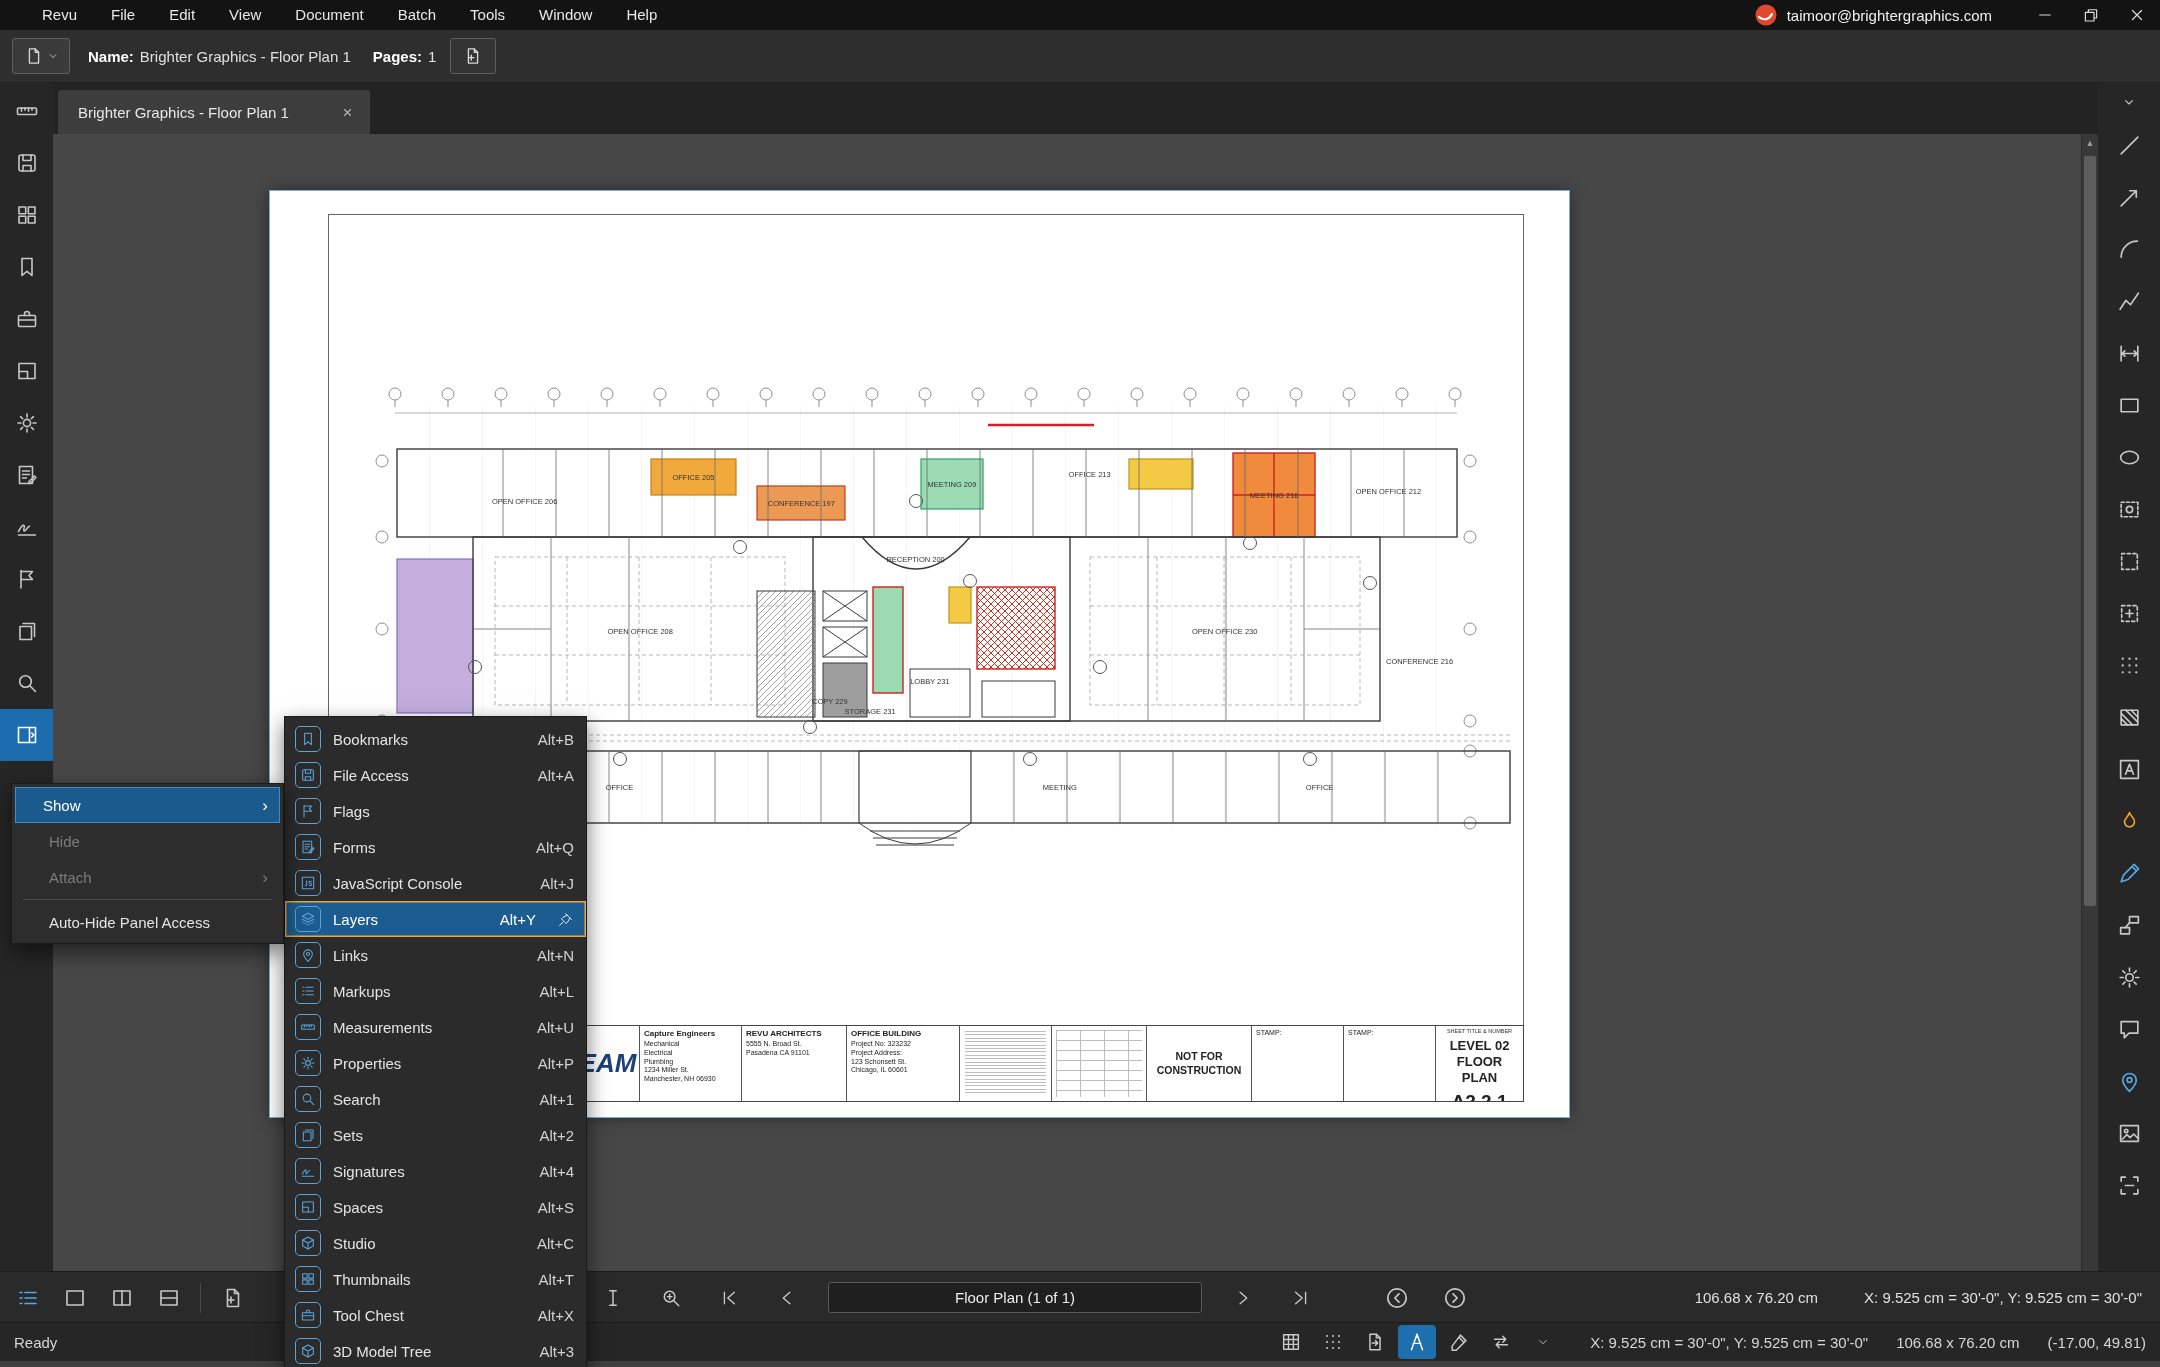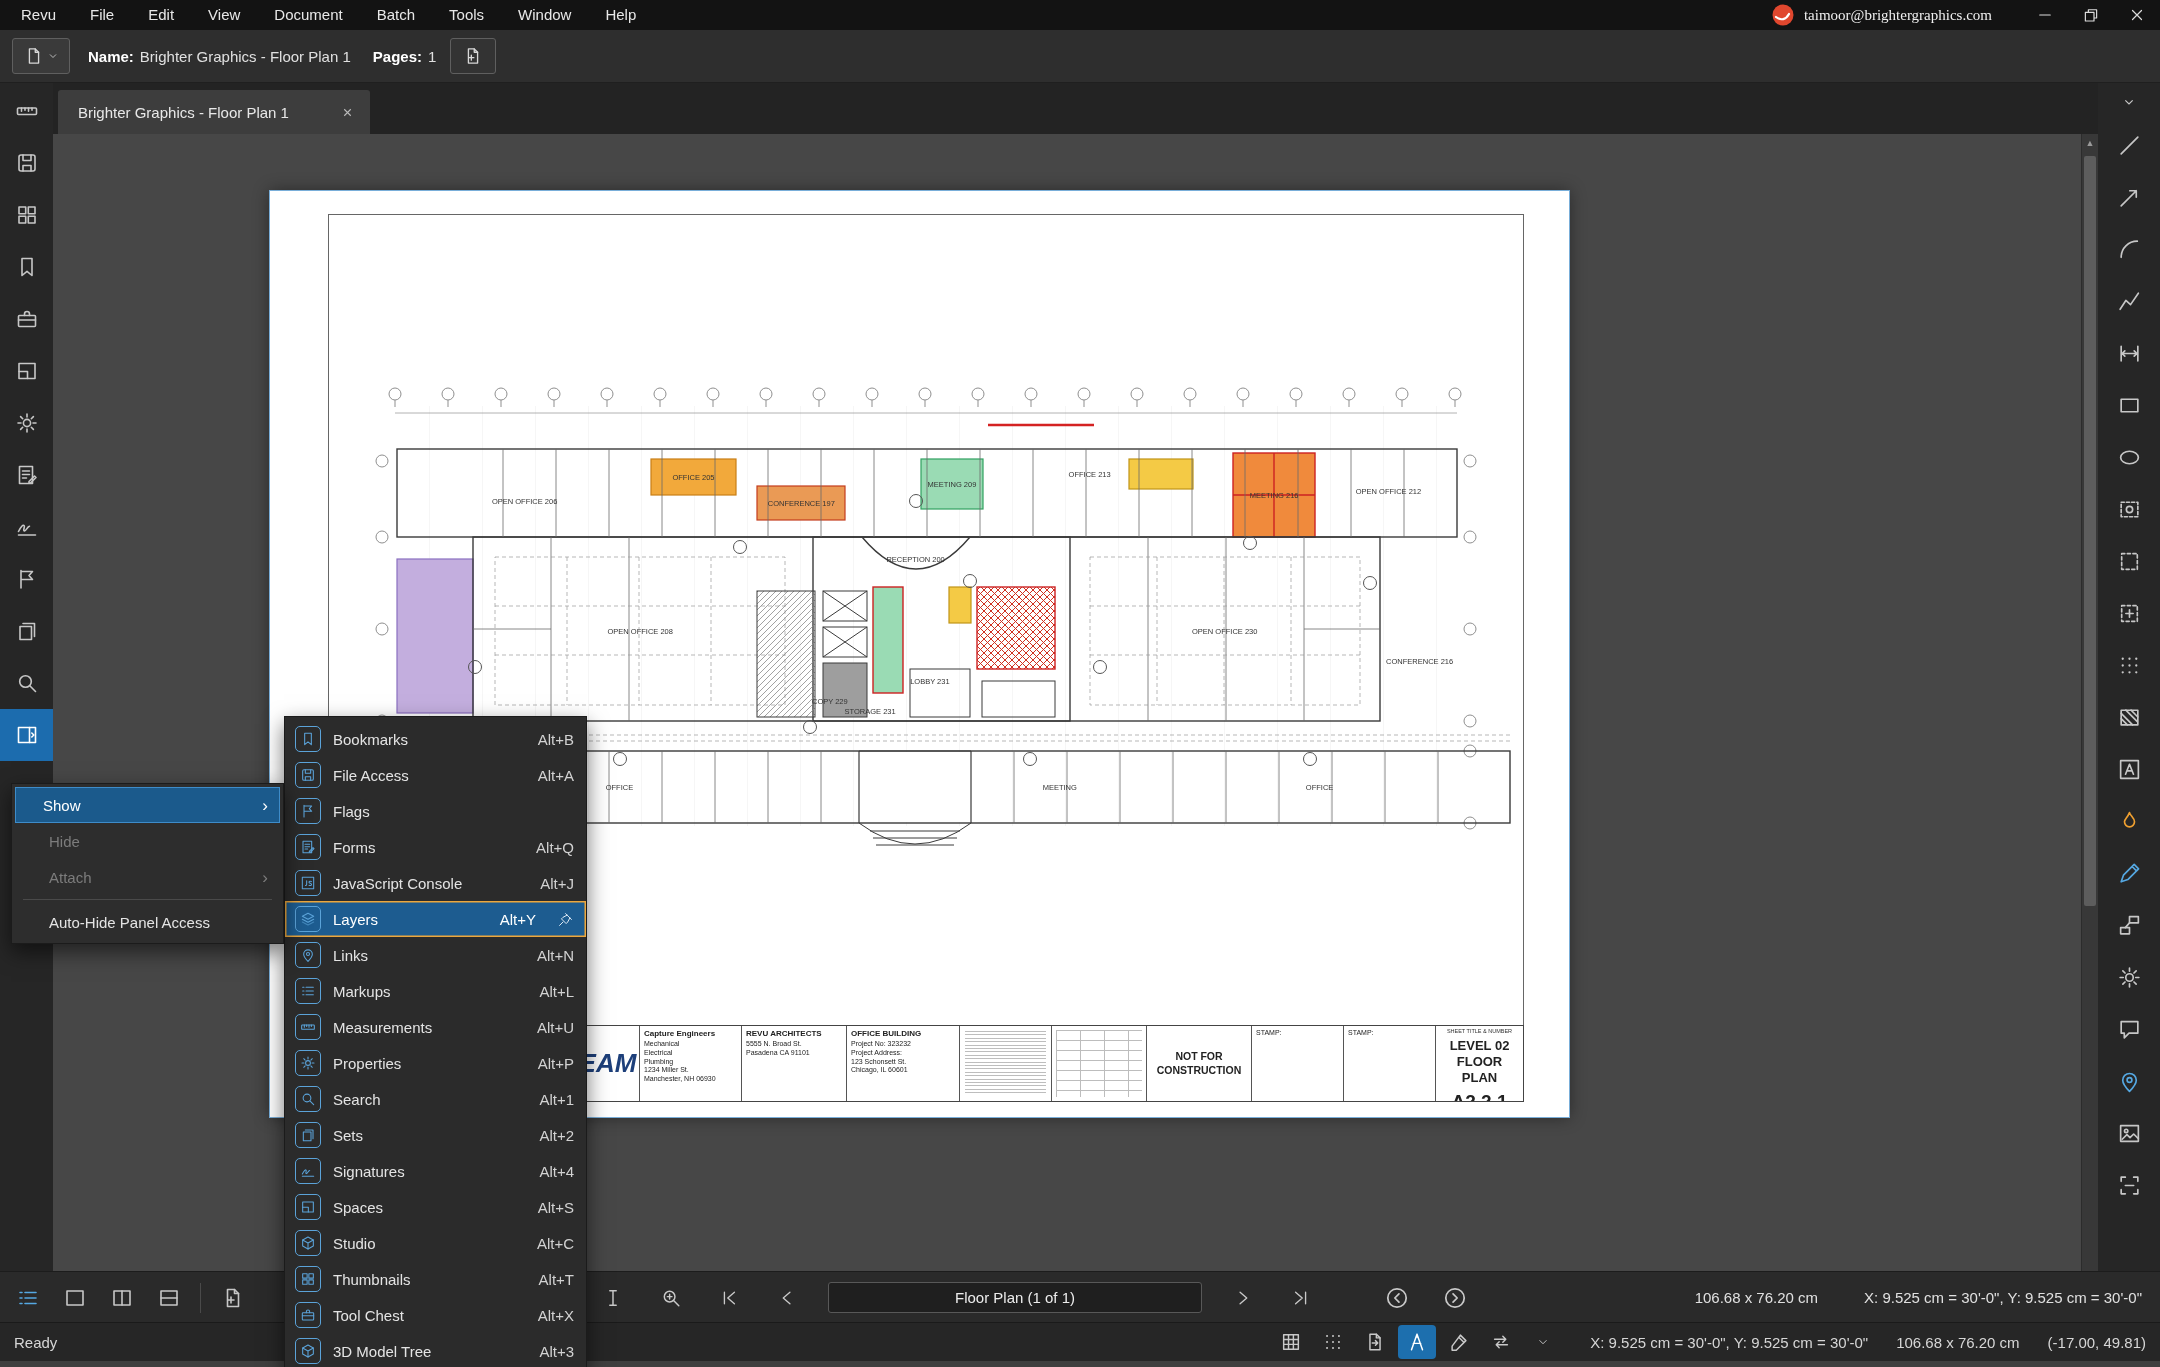--- a/index.html
+++ b/index.html
@@ -1,23 +1,23 @@
 <!DOCTYPE html>
 <html><head>
 <meta charset="utf-8">
 <style>
   * { box-sizing: border-box; margin: 0; padding: 0; }
   html,body { width:2160px; height:1367px; overflow:hidden; }
   body { position:relative; background:#3f3f3f; font-family:"Liberation Sans", sans-serif; color:#e4e4e4; -webkit-user-select:none; user-select:none; }
   svg { display:block; }
 
   
-  .menubar { position:absolute; top:0; left:0; right:0; height:30px; background:#131313; display:flex; align-items:flex-end; padding-left:4px; font-size:15px; z-index:20; }
+  .menubar { position:absolute; top:0; left:0; right:0; height:30px; background:#131313; display:flex; align-items:flex-end; padding-left:25px; font-size:15px; z-index:20; }
   .menu-item { padding:0 17px; line-height:30px; color:#e8e8e8; cursor:default; }
-  .mb-right { margin-left:auto; display:flex; align-items:center;font-family:Liberation Serif, serif; }
+  .mb-right { margin-left:auto; display:flex; align-items:center; }
   .bb-logo { margin-right:10px; }
   .email { font-size:15px; color:#f0f0f0; margin-right:30px; }
   .win-btn { width:46px; height:30px; display:flex; align-items:center; justify-content:center; color:#dcdcdc; }
 
   
   .docbar { position:absolute; top:30px; left:0; right:0; height:53px; background:#2e2e2e; border-bottom:1px solid #1f1f1f; display:flex; align-items:center; padding:0 12px; font-size:15px; z-index:20; }
   .doc-btn { width:58px; height:36px; background:#3a3a3a; border:1px solid #5f5f5f; border-radius:3px; display:flex; align-items:center; justify-content:center; gap:3px; color:#d8d8d8; }
   .doc-meta { display:flex; align-items:center; gap:22px; margin-left:18px; color:#e0e0e0; }
   .doc-meta b { color:#ffffff; font-weight:bold; margin-right:6px; }
   .page-setup-btn { width:46px; height:36px; border:1px solid #5f5f5f; background:#333; border-radius:3px; display:flex; align-items:center; justify-content:center; color:#d8d8d8; margin-left:14px; }

